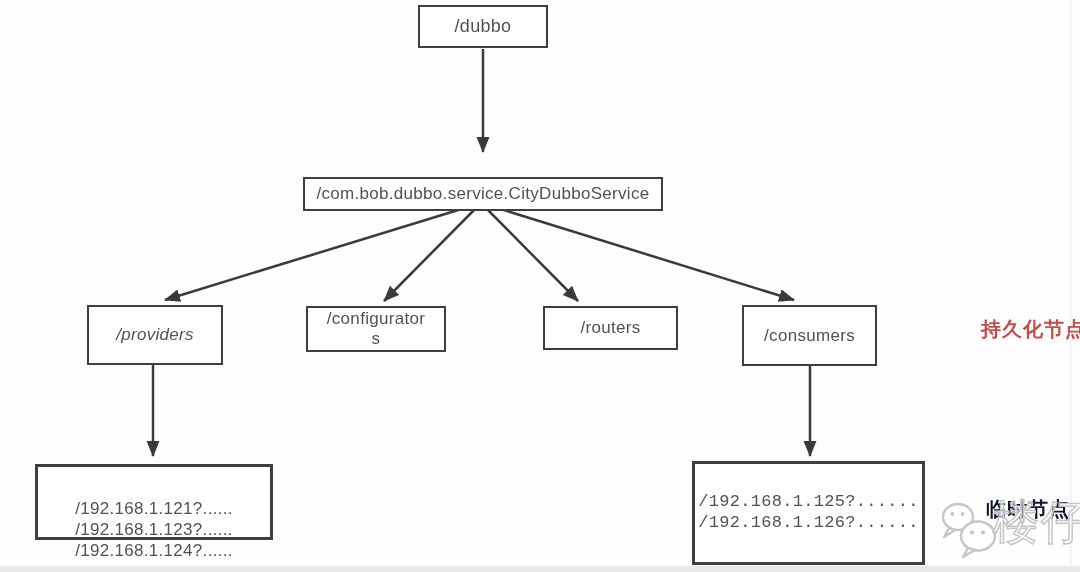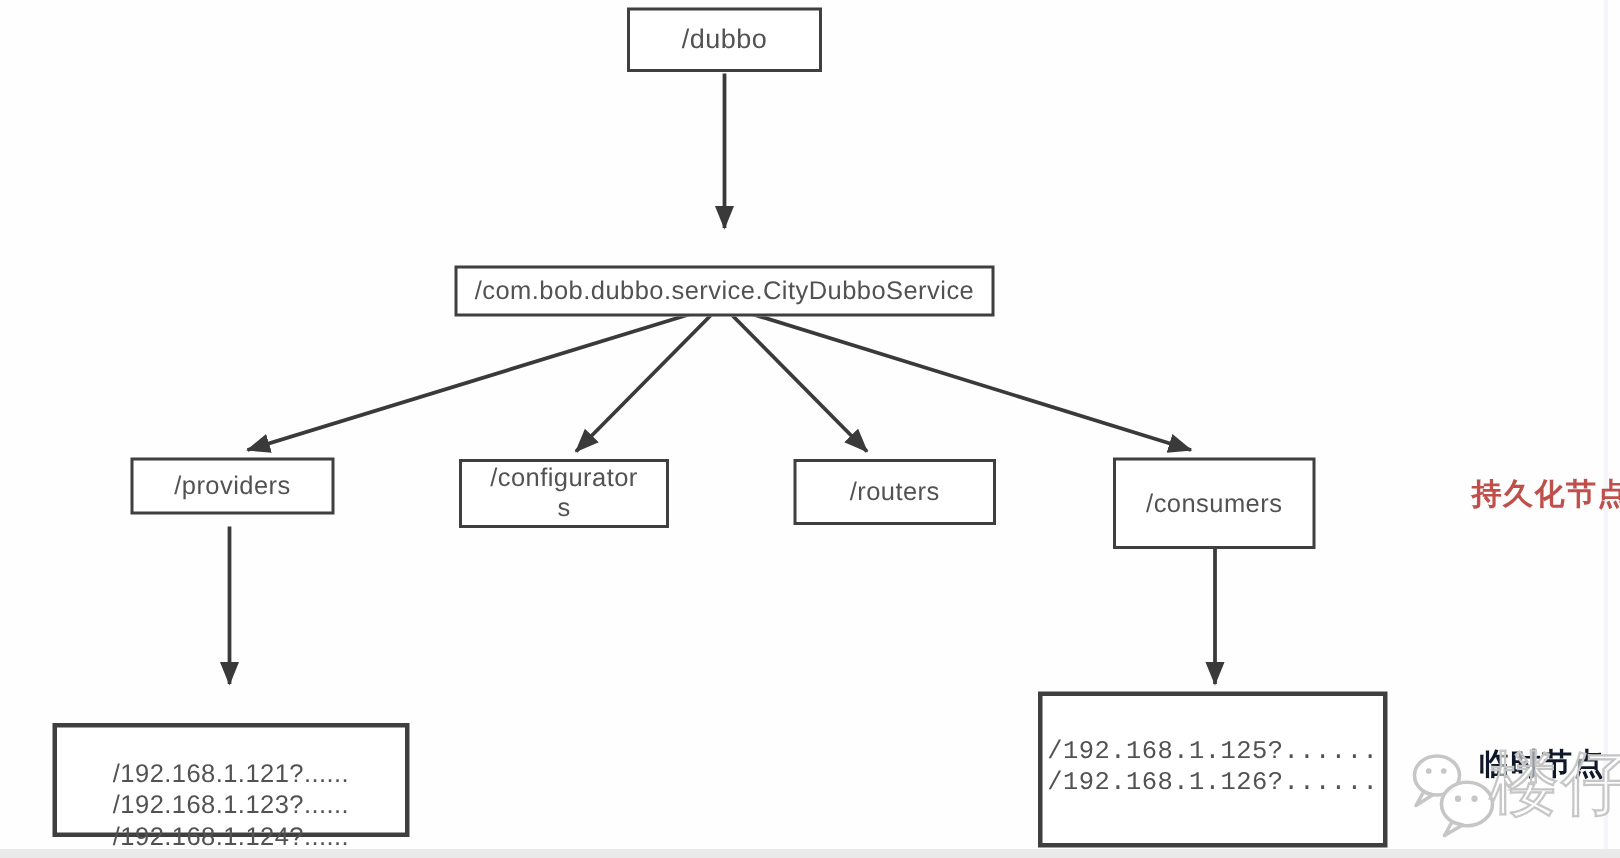--- a/index.html
+++ b/index.html
@@ -31,31 +31,31 @@
     justify-content:center;
     color:#525252;
     font-size:17px;
     text-align:right;
     z-index:2;
     letter-spacing:0.3px;
   }
   .node span{display:block;line-height:1.15;}
   .node-root{left:418px;top:5px;width:130px;height:43px;font-size:18px;}
   .node-service{left:303px;top:146px;width:360px;height:34px;font-size:17px;margin-top:31px;}
-  .node-providers{left:87px;top:305px;width:136px;height:38px;}
+  .node-providers{left:87px;top:305px;width:136px;height:60px;font-style:italic;}
   .node-configurators{left:306px;top:306px;width:140px;height:46px;line-height:1.1;}
-  .node-routers{left:529px;top:306px;width:135px;height:44px;}
+  .node-routers{left:543px;top:306px;width:135px;height:44px;}
   .node-consumers{left:742px;top:305px;width:135px;height:61px;}
   .node-ips{
     border-width:3px;
     justify-content:flex-start;
     font-size:17px;
   }
   .node-ips .ip-line{line-height:21px;}
-  .node-provider-ips{left:35px;top:482px;width:238px;height:76px;padding-top:20px;}
+  .node-provider-ips{left:35px;top:464px;width:238px;height:76px;padding-top:31px;}
   .node-consumer-ips{left:692px;top:461px;width:233px;height:104px;padding-top:27px;font-family:Liberation Mono, monospace;}
   .annotation{
     position:absolute;
     font-weight:bold;
     font-size:20px;
     letter-spacing:1px;
     z-index:3;
     white-space:nowrap;
   }
   .annotation-persistent{left:981px;top:316px;}

